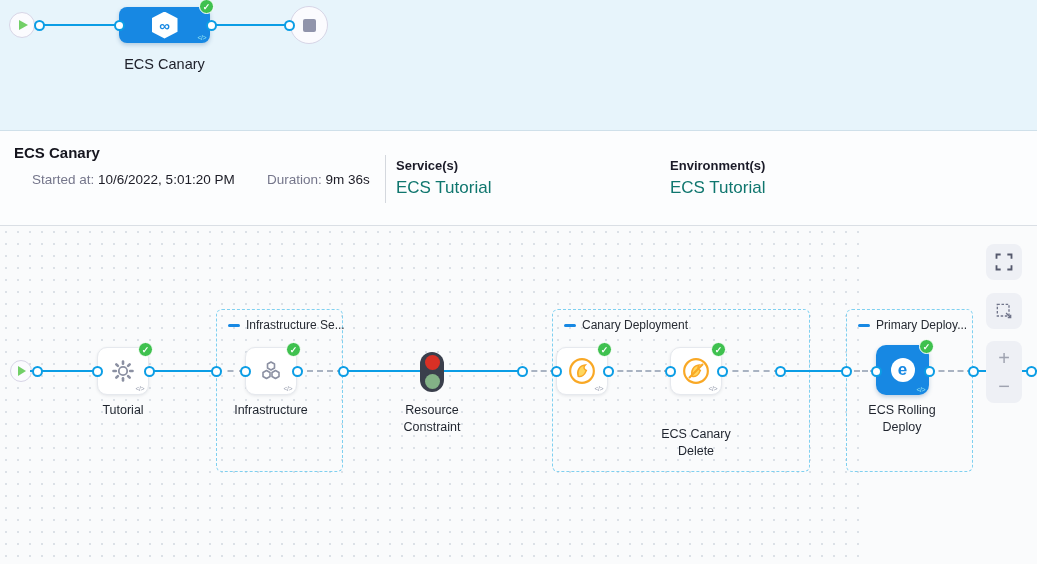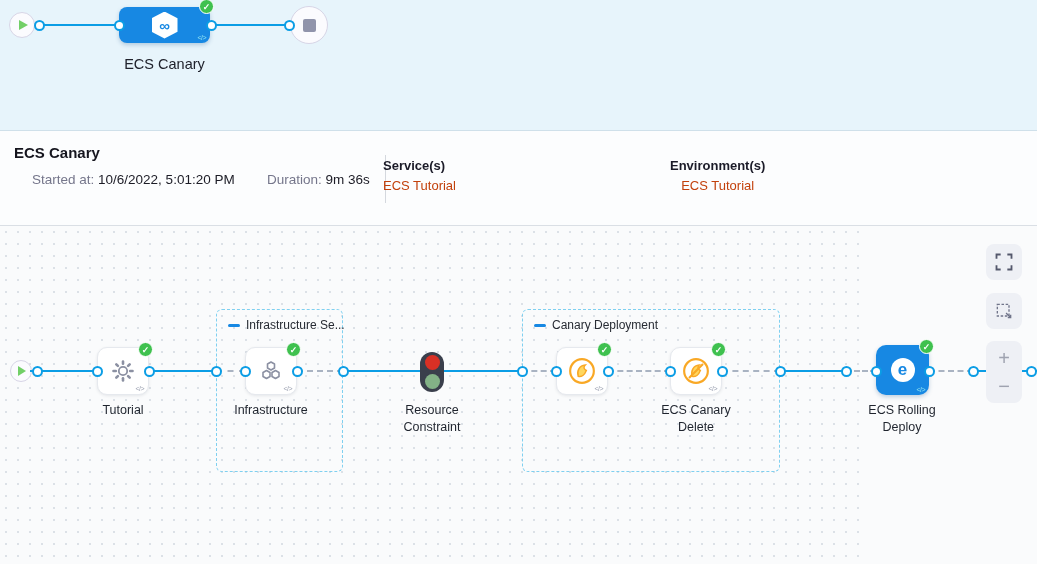--- a/index.html
+++ b/index.html
@@ -20,21 +20,21 @@
   .code-tag.gray { color:#9aa0b0; }
   .stage-label { position:absolute; left:107px; top:56px; width:115px; text-align:center; font-size:14.5px; color:#20222c; }
 
   
   .info-bar { position:absolute; top:131px; left:0; width:1037px; height:95px; background:#fcfdfe; border-bottom:1px solid #dadfe5; z-index:5; }
   .run-title { position:absolute; left:14px; top:13px; font-size:15px; font-weight:bold; color:#15151e; }
   .kv { position:absolute; top:41px; font-size:13.5px; color:#75768b; }
   .kv b { color:#1c1c26; font-weight:normal; }
   .vdivider { position:absolute; left:385px; top:24px; width:1px; height:48px; background:#d4d8de; }
   .col-label { font-size:13px; font-weight:bold; color:#1b1b28; }
-  .col-link { font-size:13px; color:#c2410c; margin-top:5px; cursor:pointer; }
+  .col-link { font-size:17px; color:#0f766e; margin-top:5px; cursor:pointer; }
 
   
   .canvas { position:absolute; top:226px; left:0; width:864px; height:338px; background-color:#fafbfc;
             background-image:radial-gradient(circle,#dce1e7 1.2px,transparent 1.4px); background-size:12px 12px; }
   .group-box { position:absolute; top:83px; height:163px; border:1px dashed #7fd0f0; border-radius:6px; z-index:0; }
   .group-head { position:absolute; left:11px; top:8px; display:flex; align-items:center; gap:6px; cursor:pointer; }
   .minus-bar { width:12px; height:3px; background:#1788e3; border-radius:2px; }
   .group-title { font-size:12px; color:#272b33; white-space:nowrap; }
   .step-card { position:absolute; top:121px; width:52px; height:48px; background:#fff; border:1px solid #e6e9ee; border-radius:10px; box-shadow:0 1px 3px rgba(40,50,70,.10); z-index:2; display:flex; align-items:center; justify-content:center; cursor:pointer; }
   .blue-node { position:absolute; top:119px; width:53px; height:50px; background:#1788e3; border-radius:10px; z-index:2; display:flex; align-items:center; justify-content:center; box-shadow:0 2px 4px rgba(20,80,140,.25); cursor:pointer; }
@@ -80,42 +80,48 @@
 
 <div class="info-bar">
   <div class="run-title">ECS Canary</div>
   <div class="kv" style="left:32px;">
     <span>Started at:</span>&nbsp;<b>10/6/2022, 5:01:20 PM</b>
   </div>
   <div class="kv" style="left:267px;">
     <span>Duration:</span>&nbsp;<b>9m 36s</b>
   </div>
   <div class="vdivider"></div>
-  <div style="position:absolute;left:383px;top:27px;">
+  <div style="position:absolute;left:396px;top:27px;">
     <div class="col-label">Service(s)</div>
     <div class="col-link">ECS Tutorial</div>
   </div>
   <div style="position:absolute;left:670px;top:27px;text-align:center;">
     <div class="col-label">Environment(s)</div>
     <div class="col-link">ECS Tutorial</div>
   </div>
 </div>
 
 <div class="canvas">
 
   <div class="group-box" style="left:216px;width:127px;">
     <div class="group-head">
       <div class="minus-bar"></div>
       <div class="group-title">Infrastructure Se...</div>
     </div>
   </div>
-  <div class="group-box" style="left:522px;width:258px;">
+  <div class="group-box" style="left:552px;width:258px;">
     <div class="group-head">
       <div class="minus-bar"></div>
       <div class="group-title">Canary Deployment</div>
+    </div>
+  </div>
+  <div class="group-box" style="left:846px;width:127px;">
+    <div class="group-head">
+      <div class="minus-bar"></div>
+      <div class="group-title">Primary Deploy...</div>
     </div>
   </div>
 
   <div class="sline" style="left:30px;top:144px;width:68px;"></div>
   <div class="sline" style="left:149px;top:144px;width:68px;"></div>
   <div class="sline" style="left:343px;top:144px;width:179px;"></div>
   <div class="sline" style="left:780px;top:144px;width:66px;"></div>
   <div class="sline" style="left:973px;top:144px;width:64px;"></div>
 
   <div class="dline" style="left:216px;top:144px;width:29px;"></div>
@@ -219,21 +225,21 @@
   <div class="port" style="left:774.5px;top:139.5px;"></div>
   <div class="port" style="left:840.5px;top:139.5px;"></div>
   <div class="port" style="left:870.5px;top:139.5px;"></div>
   <div class="port" style="left:923.5px;top:139.5px;"></div>
   <div class="port" style="left:967.5px;top:139.5px;"></div>
   <div class="port" style="left:1025.5px;top:139.5px;"></div>
 
   <div class="step-label" style="left:80px;">Tutorial</div>
   <div class="step-label" style="left:228px;">Infrastructure</div>
   <div class="step-label" style="left:389px;">Resource Constraint</div>
-  <div class="step-label" style="left:653px;">ECS Canary Delete</div>
+  <div class="step-label" style="left:653px;margin-top:24px;">ECS Canary Delete</div>
   <div class="step-label" style="left:859px;">ECS Rolling Deploy</div>
 
   <div class="ctrl-btn" style="top:18px;">
     <svg width="20" height="20" viewBox="0 0 24 24">
       <path d="M3 8 V3 H8 M16 3 H21 V8 M21 16 V21 H16 M8 21 H3 V16" stroke="#54586c" stroke-width="2.2" fill="none"></path>
     </svg>
   </div>
   <div class="ctrl-btn" style="top:67px;">
     <svg width="20" height="20" viewBox="0 0 24 24">
       <rect x="4" y="4" width="14" height="14" fill="none" stroke="#70748a" stroke-width="1.6" stroke-dasharray="3,2"></rect>

